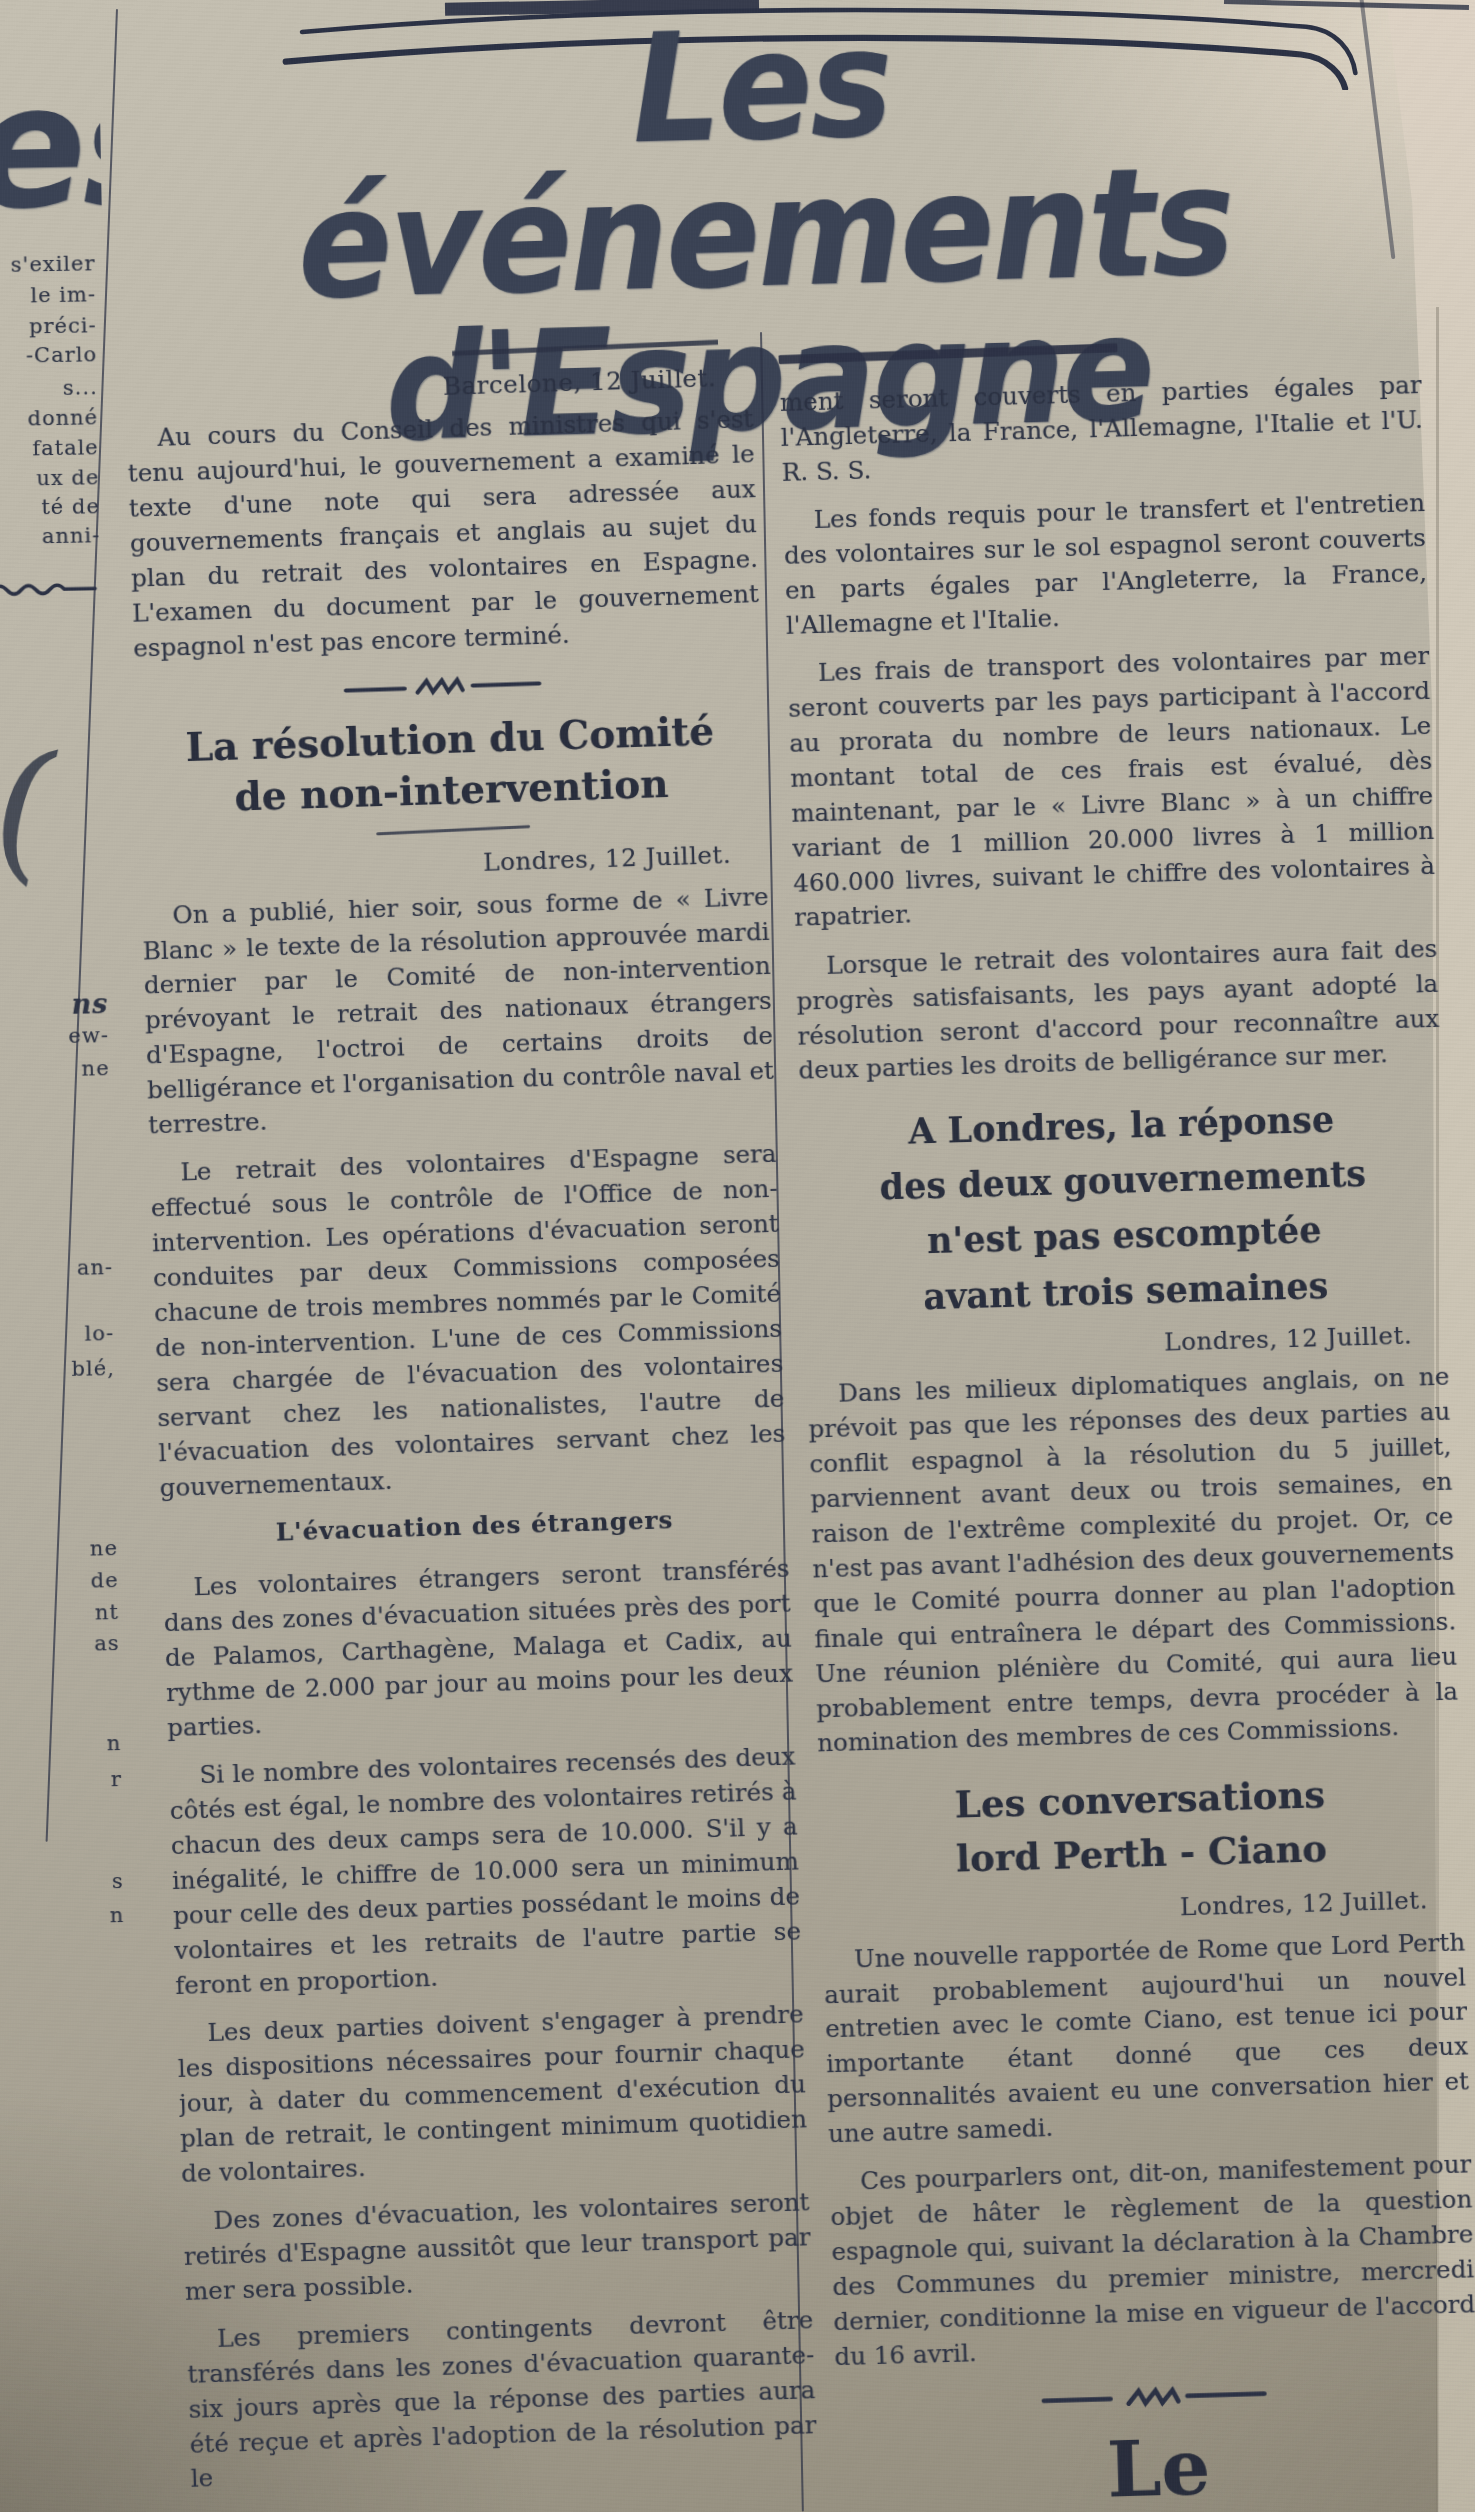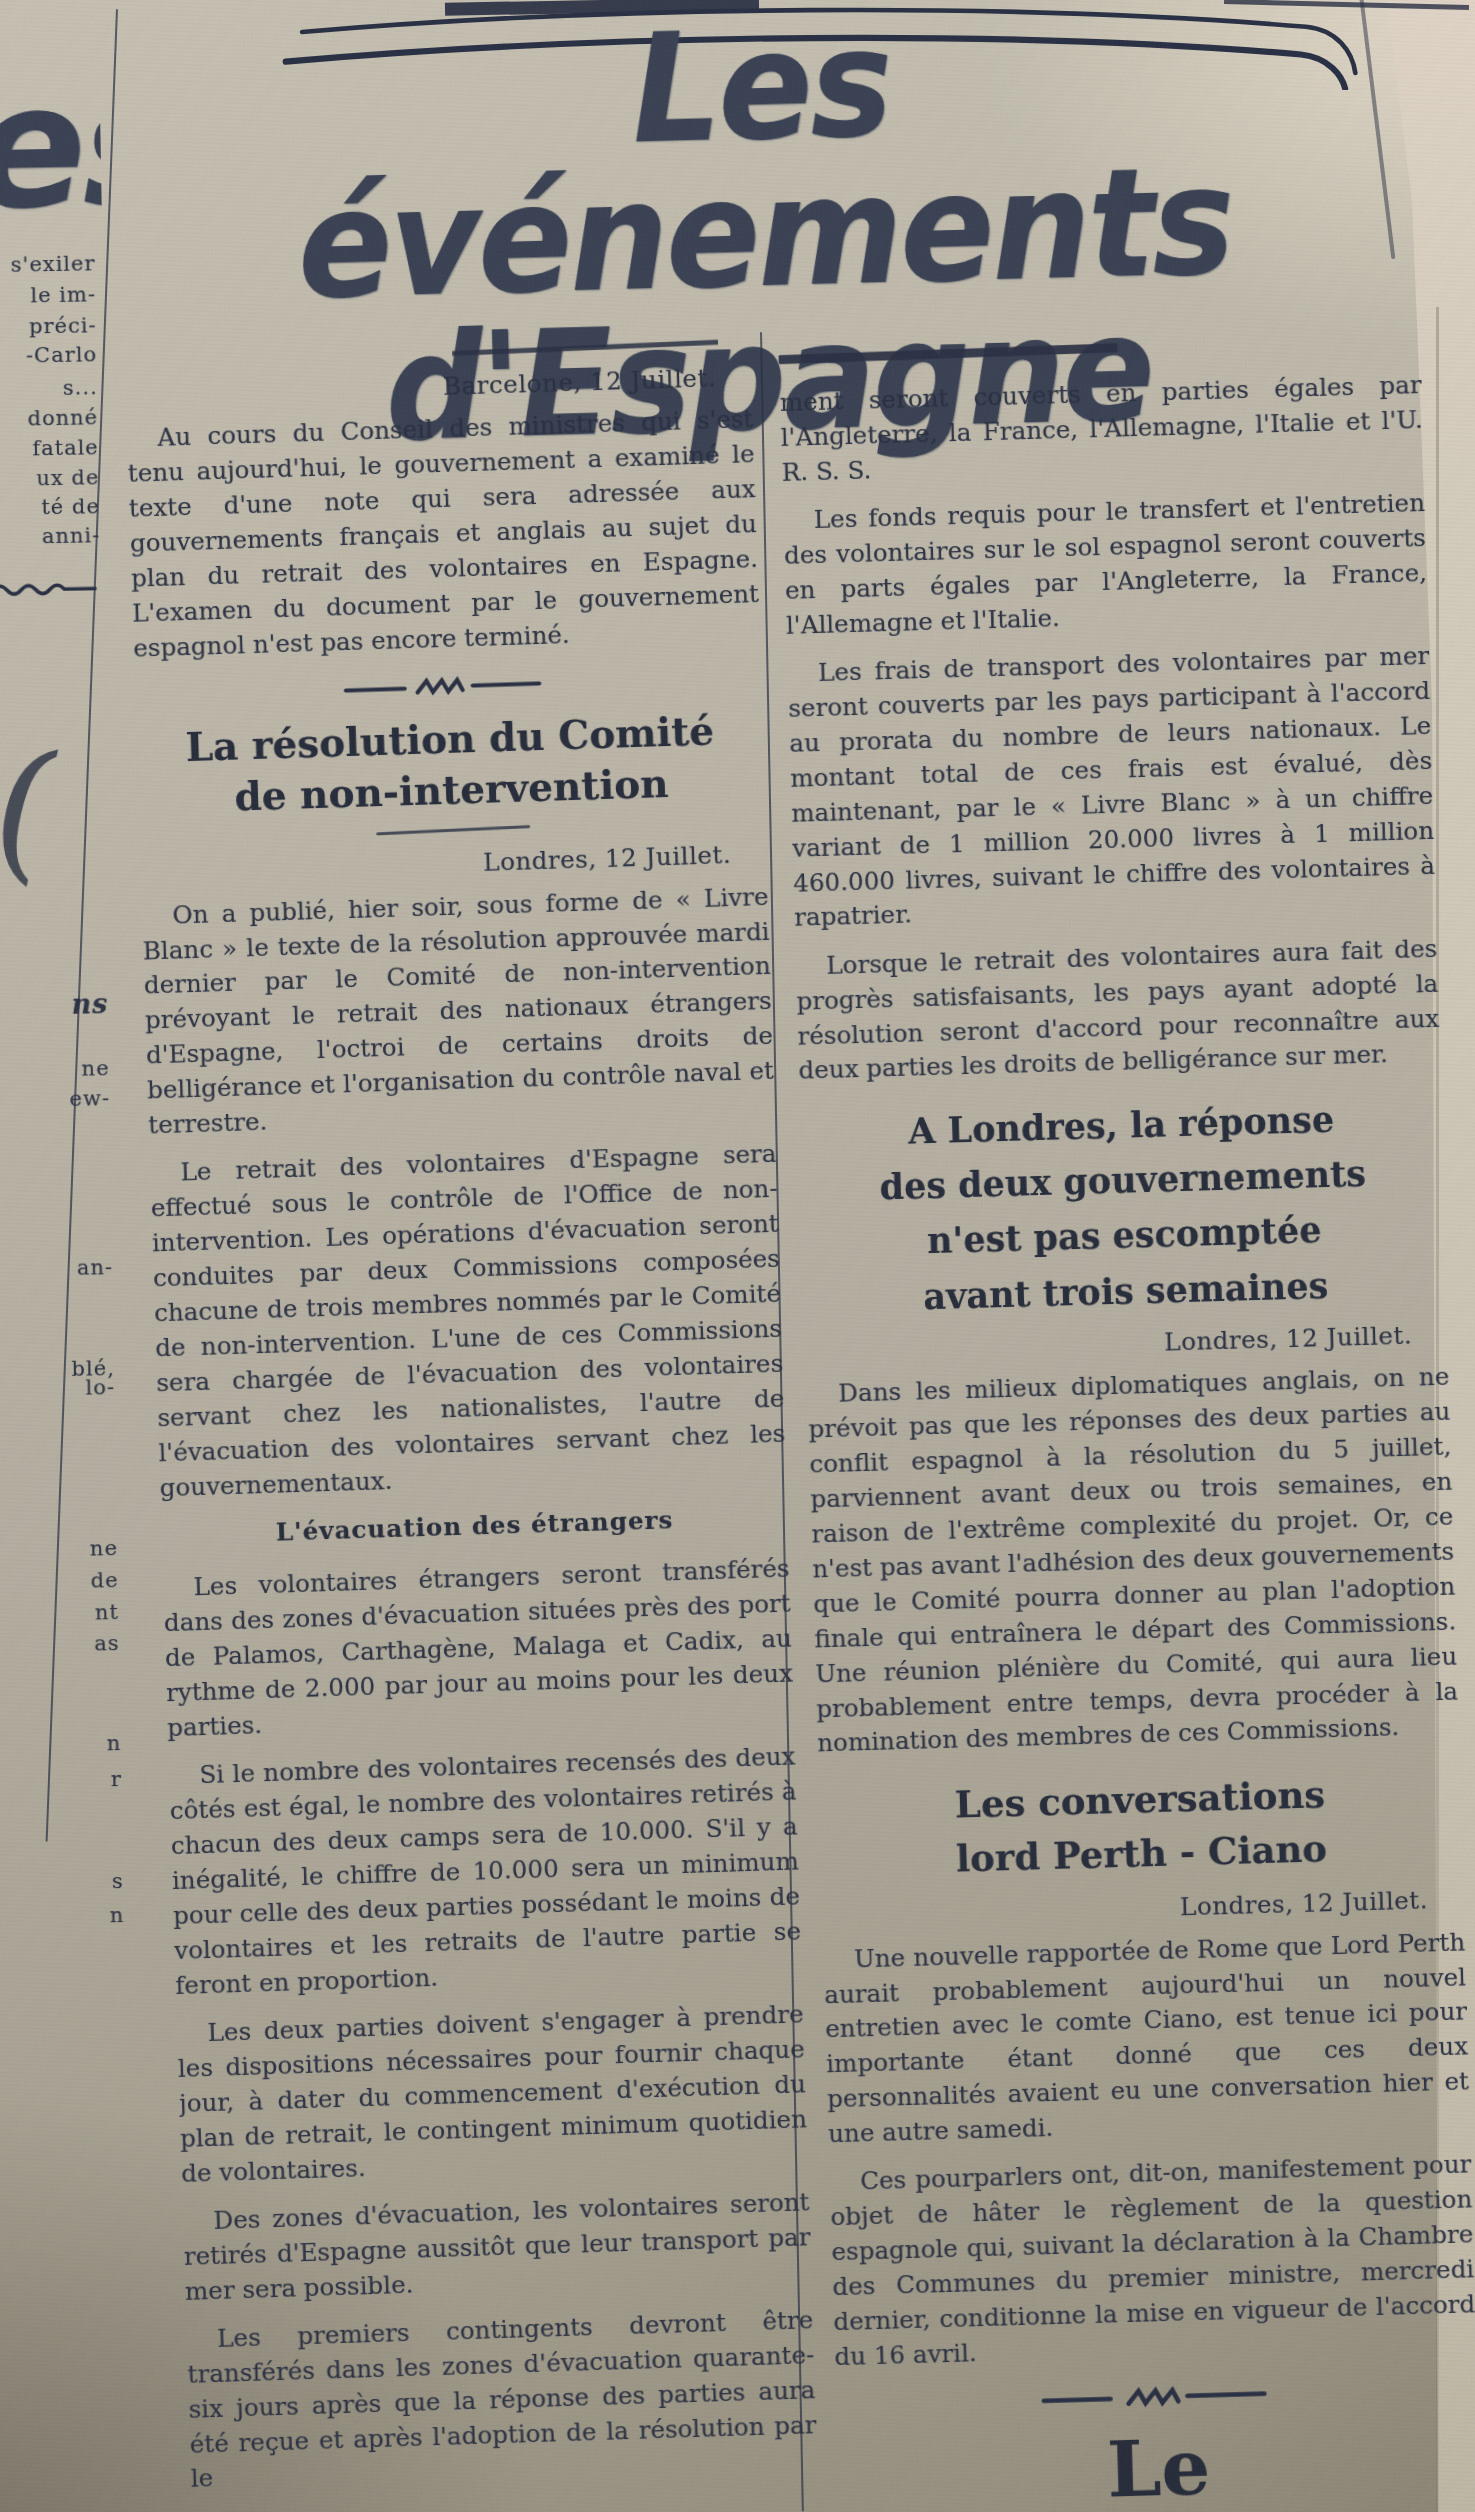--- a/index.html
+++ b/index.html
@@ -130,24 +130,24 @@
   <div class="frag" style="top:436px">fatale</div>
   <div class="frag" style="top:466px">ux de</div>
   <div class="frag" style="top:495px">té de</div>
   <div class="frag" style="top:524px">anni-</div>
   <svg class="strip-squiggle" viewBox="0 0 220 40">
     <path class="stroke" stroke-width="7" d="M8,22 q14,-16 28,0 q14,16 28,0 q14,-16 28,0 q14,16 28,0 q14,-16 28,0 h60"></path>
   </svg>
   <div class="frag-paren">(</div>
   <div class="frag" style="top:989px;font-style:italic;font-weight:700;font-size:27px">ns</div>
   <div class="frag" style="top:1057px">ne</div>
-  <div class="frag" style="top:1087px">ew-</div>
+  <div class="frag" style="top:1024px">ew-</div>
   <div class="frag" style="top:1256px">an-</div>
   <div class="frag" style="top:1357px">blé,</div>
-  <div class="frag" style="top:1376px">lo-</div>
+  <div class="frag" style="top:1322px">lo-</div>
   <div class="frag" style="top:1537px">ne</div>
   <div class="frag" style="top:1569px">de</div>
   <div class="frag" style="top:1601px">nt</div>
   <div class="frag" style="top:1632px">as</div>
   <div class="frag" style="top:1732px">n</div>
   <div class="frag" style="top:1768px">r</div>
   <div class="frag" style="top:1870px">s</div>
   <div class="frag" style="top:1904px">n</div>
 </div>
 

